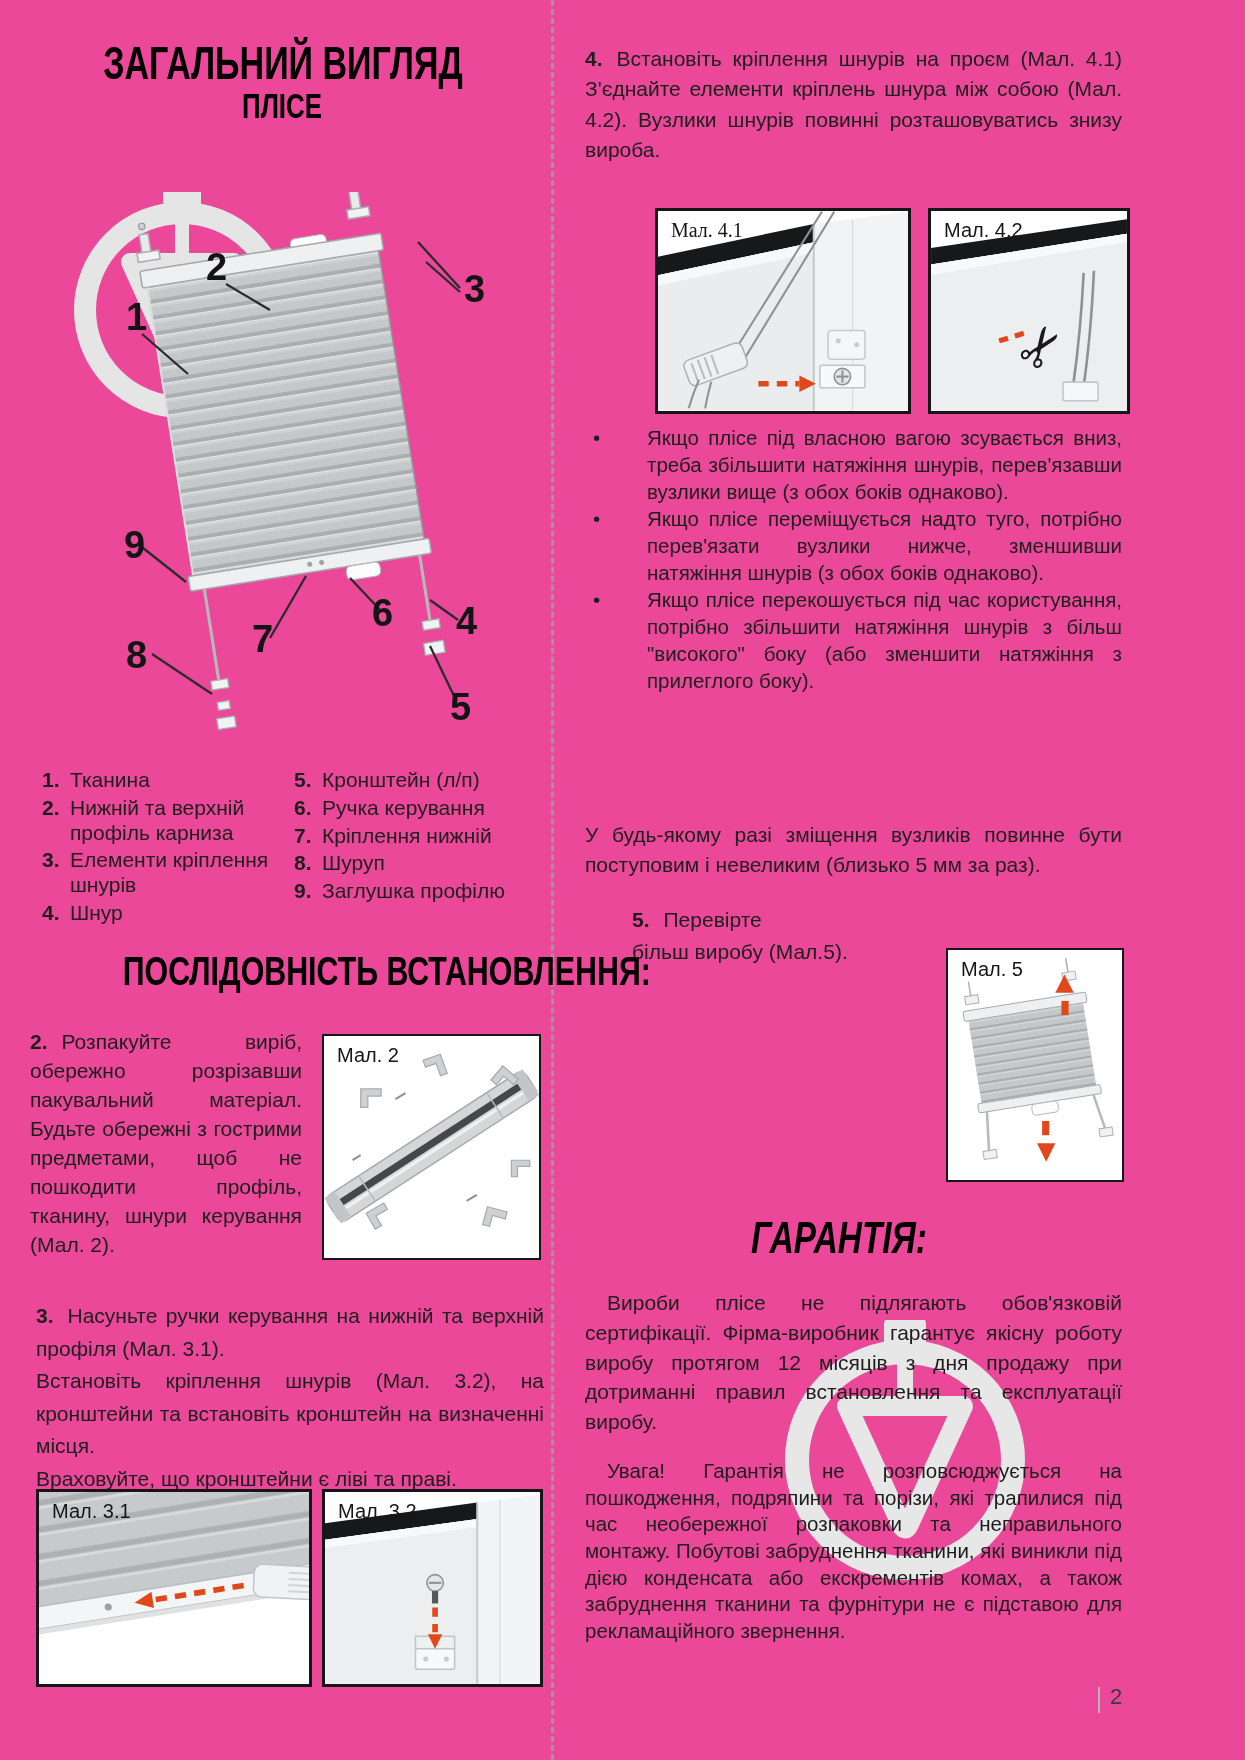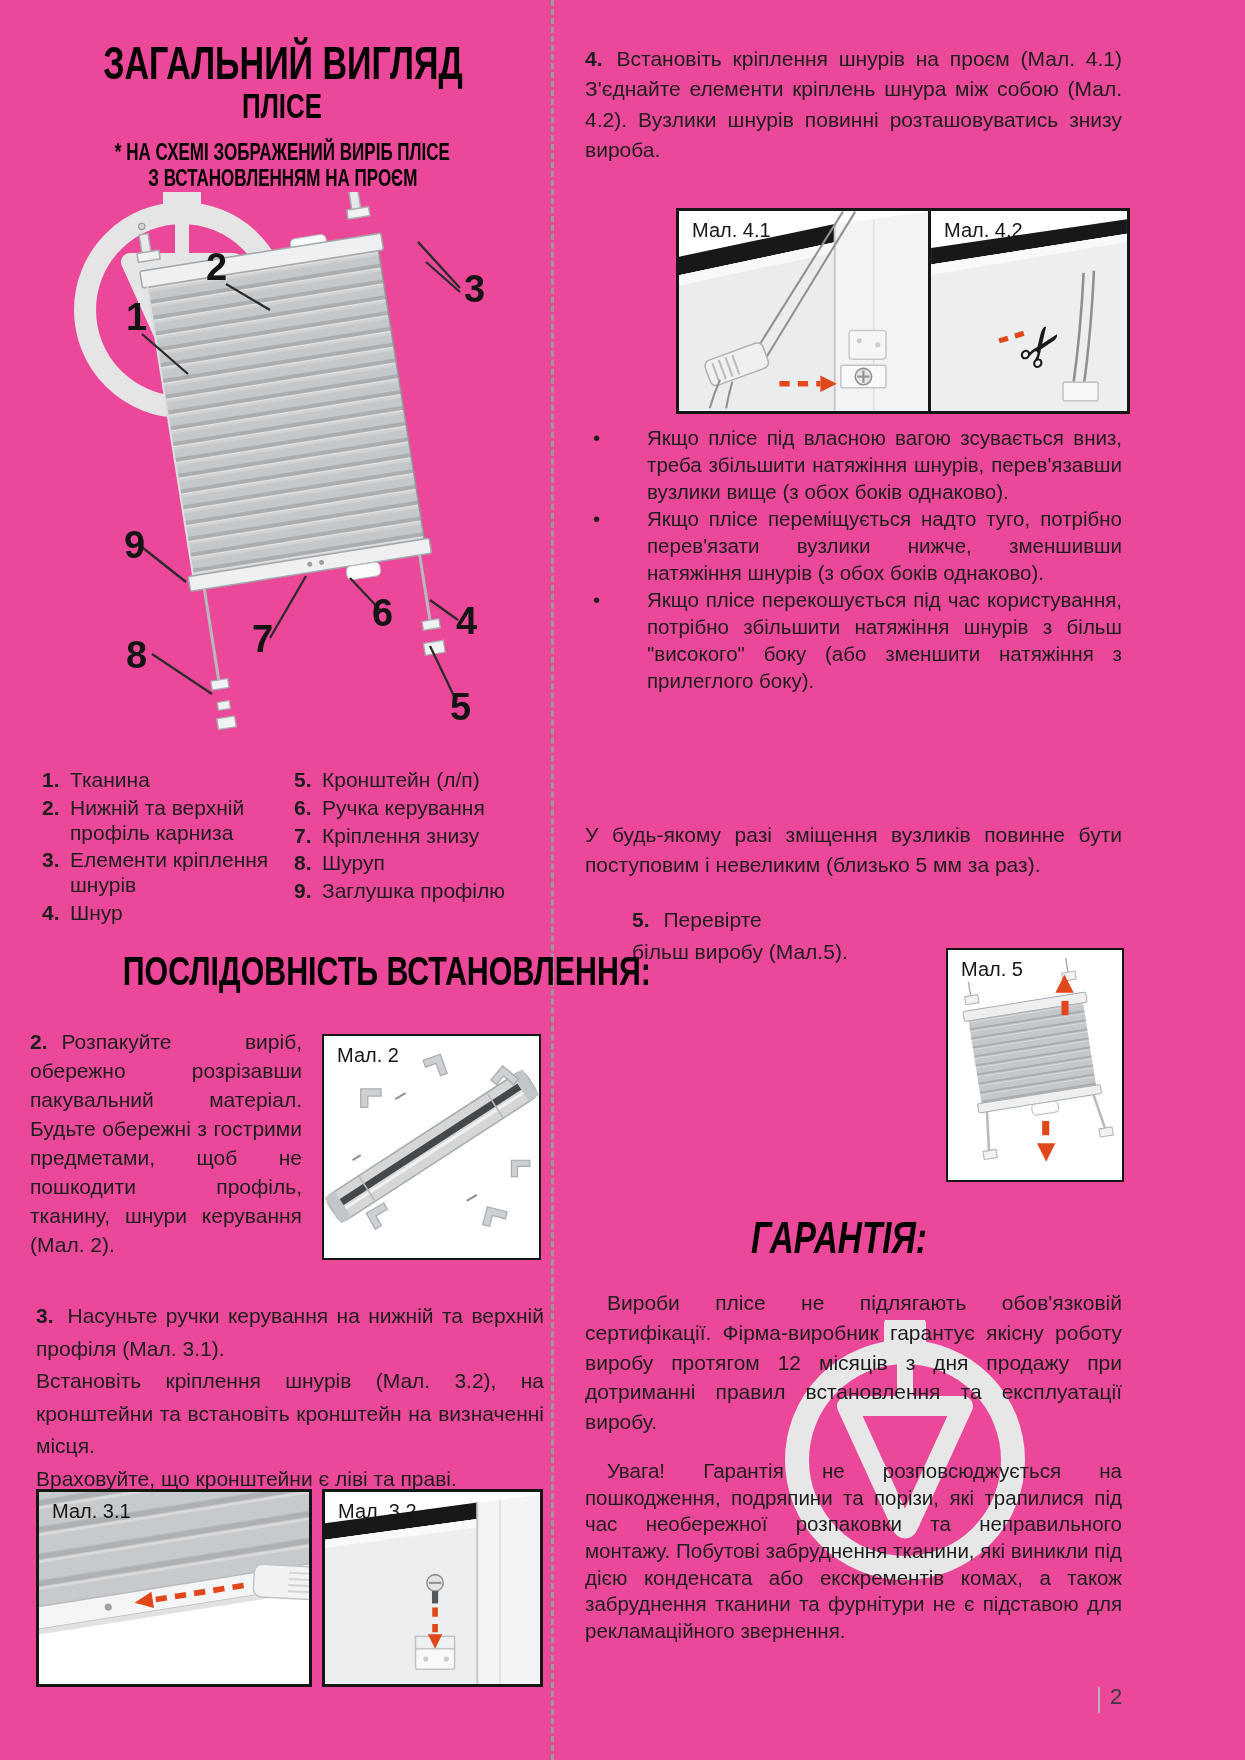--- a/index.html
+++ b/index.html
@@ -54,24 +54,20 @@
 
 <div class="page">
 
   <div class="divider"></div>
 
   <div class="abs center" style="left:30px;top:40px;width:505px;">
     <div class="cond" style="font-size:46px;line-height:1.04;"><span class="squeeze">ЗАГАЛЬНИЙ ВИГЛЯД</span></div>
     <div class="cond" style="font-size:35px;line-height:1.04;"><span class="squeeze">ПЛІСЕ</span></div>
   </div>
 
-  <div class="abs center" style="left:30px;top:139px;width:505px;">
-    <div class="cond" style="font-size:23px;line-height:1.15;"><span class="squeeze">* НА СХЕМІ ЗОБРАЖЕНИЙ ВИРІБ ПЛІСЕ</span></div>
-    <div class="cond" style="font-size:23px;line-height:1.15;"><span class="squeeze">З ВСТАНОВЛЕННЯМ НА ПРОЄМ</span></div>
-  </div>
 
   <div class="abs" style="left:30px;top:192px;width:505px;height:572px;">
     <svg viewBox="0 0 505 572" width="505" height="572">
 
       <g transform="translate(152,118)">
         <circle r="97" fill="none" stroke="#e5e5e5" stroke-width="22"></circle>
         <rect x="-19" y="-130" width="38" height="34" rx="7" fill="#e5e5e5"></rect>
         <rect x="-7" y="-100" width="14" height="44" fill="#e5e5e5"></rect>
         <path d="M-52,-48 L52,-48 L4,58 Q0,66 -4,58 Z" fill="none" stroke="#e5e5e5" stroke-width="18" stroke-linejoin="round"></path>
       </g>
@@ -155,21 +151,21 @@
       <div class="pitem">
           <span class="n">5.</span>
           <span class="t">Кронштейн (л/п)</span>
         </div>
       <div class="pitem">
           <span class="n">6.</span>
           <span class="t">Ручка керування</span>
         </div>
       <div class="pitem">
           <span class="n">7.</span>
-          <span class="t">Кріплення знизу</span>
+          <span class="t">Кріплення нижній</span>
         </div>
       <div class="pitem">
           <span class="n">8.</span>
           <span class="t">Шуруп</span>
         </div>
       <div class="pitem">
           <span class="n">9.</span>
           <span class="t">Заглушка профілю</span>
         </div>
     </div>
@@ -260,21 +256,21 @@
       </g>
       <line x1="107" y1="112" x2="107" y2="136" stroke="#e0481c" stroke-width="5.5" stroke-dasharray="9 7"></line>
       <polygon points="100,138 114,138 107,152" fill="#e0481c"></polygon>
     </svg>
   </div>
 
   <div class="abs" style="left:585px;top:44px;width:537px;">
     <p class="body just" style="line-height:1.45;"><b class="stepnum">4.</b><span>Встановіть кріплення шнурів на проєм (Мал. 4.1) З'єднайте елементи кріплень шнура між собою (Мал. 4.2). Вузлики шнурів повинні розташовуватись знизу вироба.</span></p>
   </div>
 
-  <div class="figbox" style="left:676px;top:208px;width:250px;height:200px;">
+  <div class="figbox" style="left:655px;top:208px;width:250px;height:200px;font-family:Liberation Serif, serif;">
     <div class="figlabel">Мал. 4.1</div>
     <svg viewBox="0 0 244 194">
       <polygon points="0,44 152,12 152,30 0,62" fill="#17181a"></polygon>
       <polygon points="0,62 152,30 152,194 0,194" fill="#eaecee"></polygon>
       <polygon points="0,62 152,30 152,40 0,72" fill="#f7f8f9"></polygon>
       <polygon points="152,12 244,0 244,194 152,194" fill="#f2f3f4"></polygon>
       <line x1="152" y1="12" x2="152" y2="194" stroke="#c6c9cb" stroke-width="2"></line>
       <line x1="190" y1="8" x2="190" y2="194" stroke="#dcdedf" stroke-width="1.5"></line>
       <line x1="66" y1="150" x2="160" y2="0" stroke="#8d9194" stroke-width="2"></line>
       <line x1="78" y1="154" x2="172" y2="0" stroke="#8d9194" stroke-width="2"></line>

